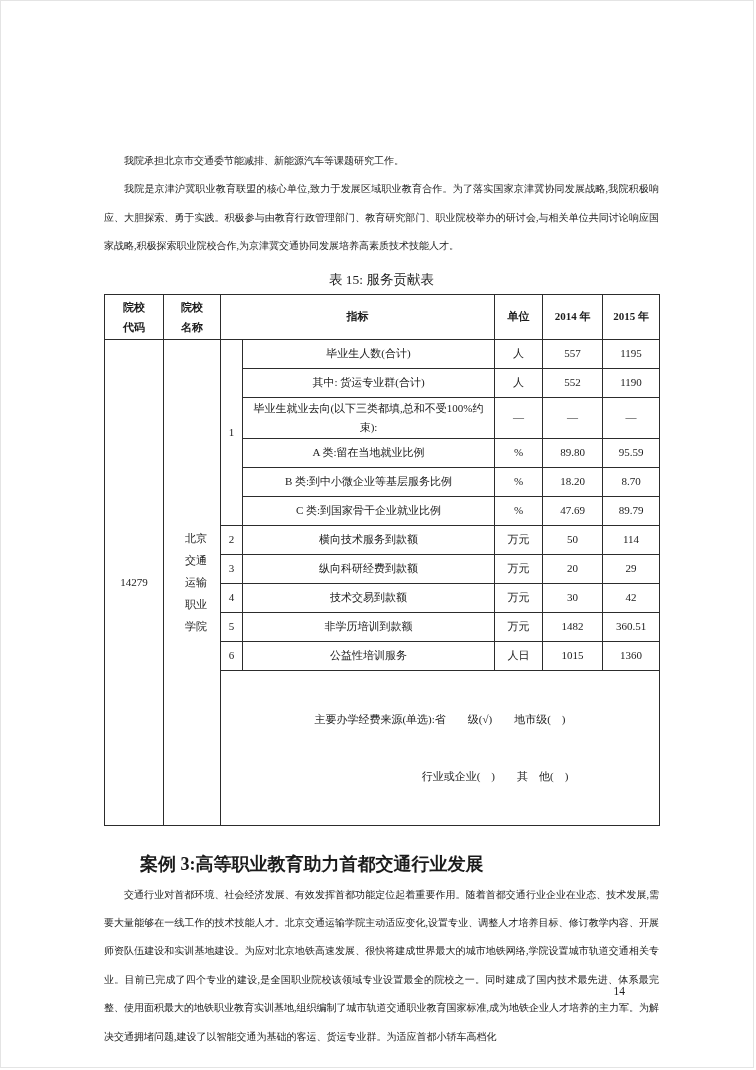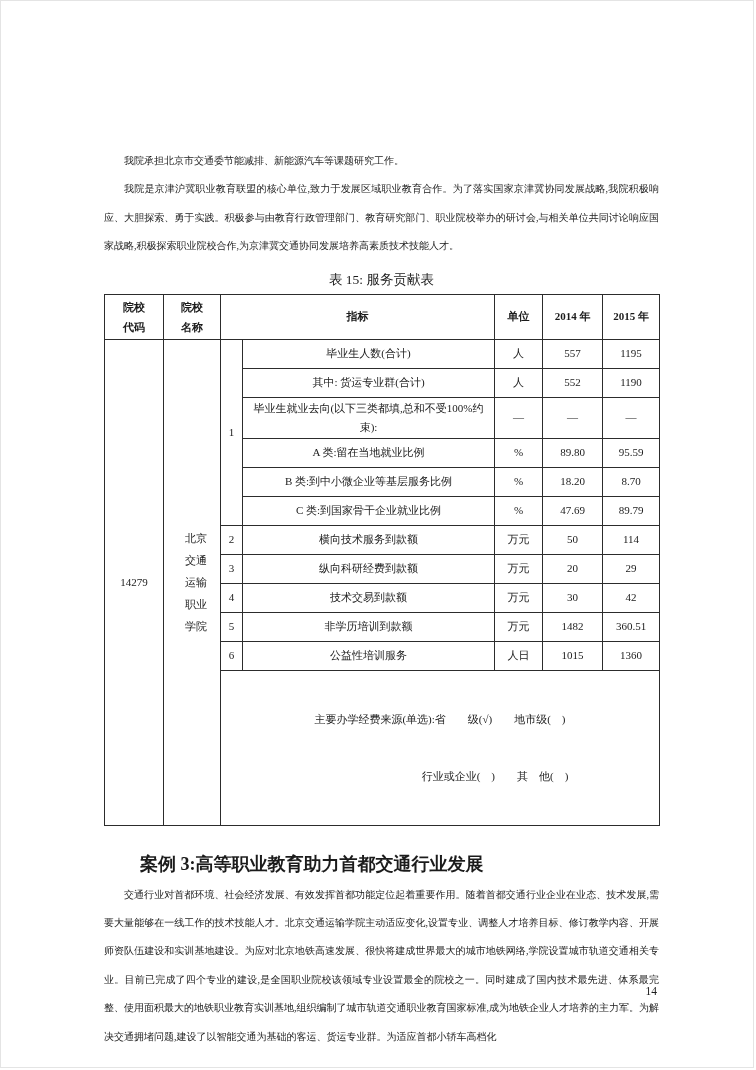--- a/index.html
+++ b/index.html
@@ -78,21 +78,21 @@
   .hdr-stack { width:2.2em; margin:0 auto; line-height:20px; }
   .name-stack { width:30px; margin:0 auto; line-height:22px; text-align:right; }
   td.funding {
     text-align:left;
     white-space:pre-wrap;
     line-height:20px;
     padding:2px 4px 2px 6px;
   }
   .page-number {
     position:absolute;
-    top:983px; right:96px;
+    top:983px; right:128px;
     font-size:11.5px;
     line-height:14px;
   }
 </style>
 </head>
 <body>
 
 <div class="page">
   <div class="content">
 

